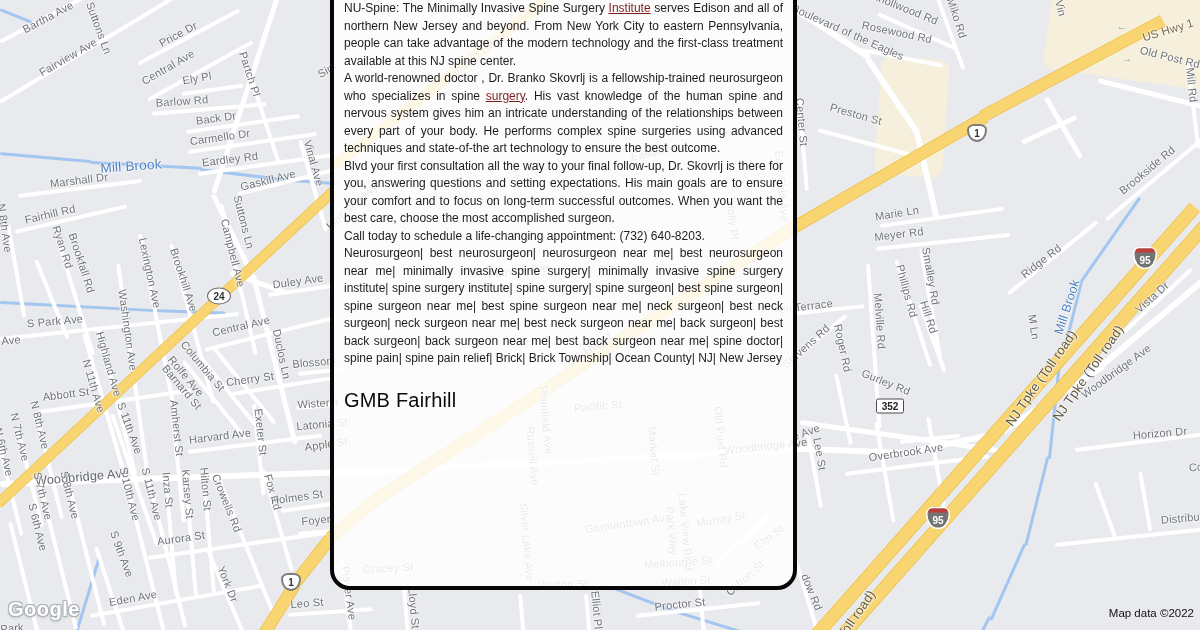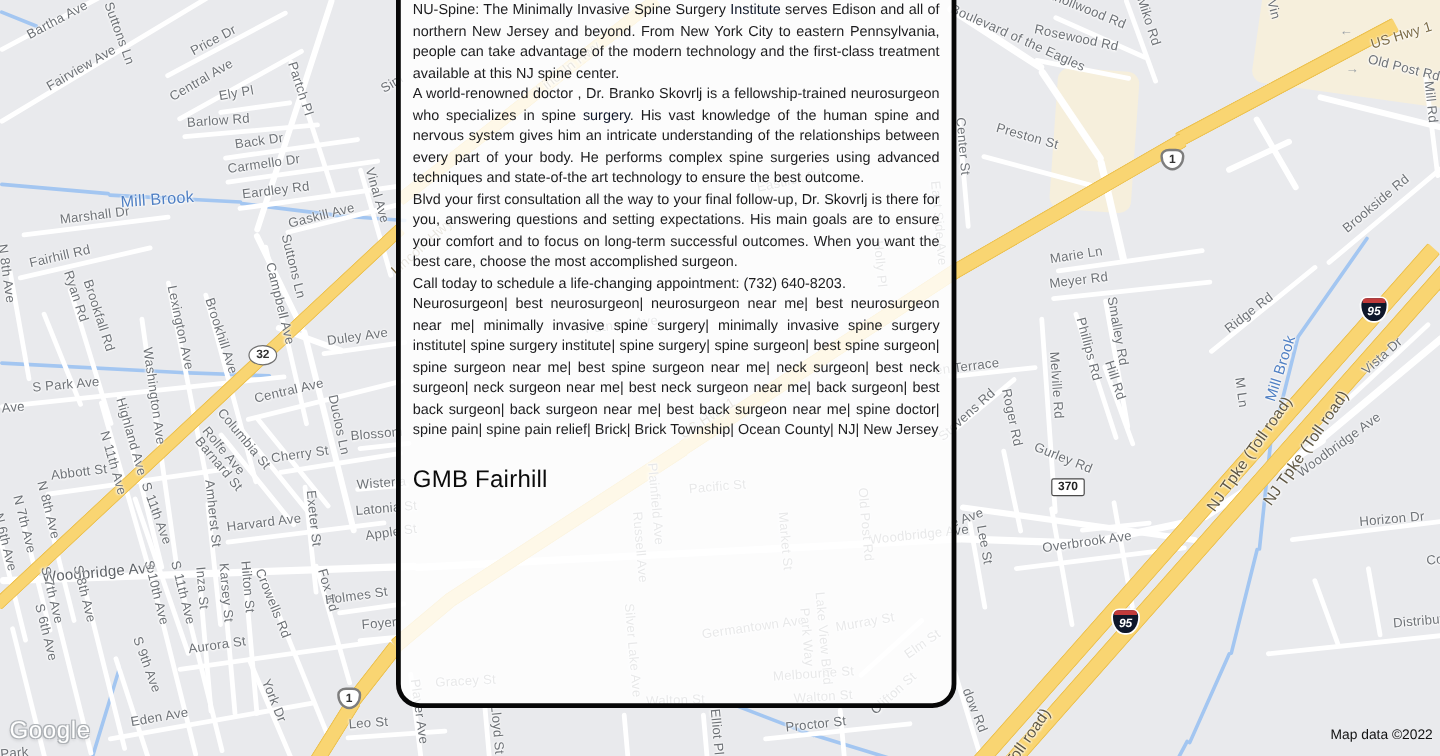--- a/index.html
+++ b/index.html
@@ -16,34 +16,34 @@
   .map-label.hwy{font-size:11.5px;color:#7a6a45;}
   .map-label.hwy2{font-size:13px;color:#5f5743;}
   .map-label.water{font-size:13.5px;color:#4f7fc3;}
   .map-label.water2{font-size:12.5px;color:#4f7fc3;}
   .oneway{position:absolute;transform:translate(-50%,-50%);color:#9aa0a6;font-size:11px;z-index:5;}
   
   .shield{position:absolute;transform:translate(-50%,-50%);z-index:6;display:flex;align-items:center;justify-content:center;font-weight:bold;box-sizing:border-box;}
   .us-route{width:20px;height:18px;background:#fff;border:2px solid #7d7d7d;color:#333;font-size:10px;border-radius:40% 40% 55% 55%/35% 35% 72% 72%;}
   .state-oval{width:24px;height:17px;background:#fff;border:1.5px solid #6f6f6f;color:#333;font-size:10px;border-radius:50%;}
   .county-rect{width:28px;height:15px;background:#fff;border:1.5px solid #4a4a4a;color:#222;font-size:10px;border-radius:2px;}
-  .interstate{width:21px;height:19px;background:#0f172a;color:#fff;font-size:10px;border-radius:5px 5px 46% 46%/5px 5px 70% 70%;box-shadow:0 0 0 1.5px #fff;padding-top:3px;position:relative;font-style:italic;}
+  .interstate{width:21px;height:19px;background:#737373;color:#fff;font-size:10px;border-radius:5px 5px 46% 46%/5px 5px 70% 70%;box-shadow:0 0 0 1.5px #fff;padding-top:3px;position:relative;}
   .interstate::before{content:"";position:absolute;top:0;left:1px;right:1px;height:4px;background:#c23b3b;border-radius:3px 3px 0 0;}
   
   .card{position:absolute;left:330px;top:-22px;width:467px;height:612px;box-sizing:border-box;
     background:rgba(255,255,255,.84);border:4px solid #070707;border-radius:20px;z-index:10;
     padding:18px 10px 0 10px;color:#1c1c1e;}
   .card p{margin:0;font-size:12px;line-height:17.5px;text-align:justify;}
   .card h2{font-size:20px;font-weight:400;color:#0b0b0b;margin:21px 0 5px 0;letter-spacing:.2px;}
   .card h2.gap{margin-top:42px;}
   .card .meta{font-size:12px;line-height:21px;text-align:left;}
-  a.lnk{color:#0f172a;cursor:pointer;}
+  a.lnk{color:#7f1d1d;text-decoration:underline;cursor:pointer;}
   .gmb-link{font-size:13.5px;}
   
-  .glogo{position:absolute;left:8px;top:598px;z-index:11;font-size:20px;font-weight:normal;letter-spacing:.5px;color:#fff;
+  .glogo{position:absolute;left:8px;top:598px;z-index:11;font-size:20px;font-weight:bold;letter-spacing:.5px;color:#fff;
     text-shadow:-1px -1px 0 #aeb2b6,1px -1px 0 #aeb2b6,-1px 1px 0 #aeb2b6,1px 1px 0 #aeb2b6,0 2px 3px rgba(0,0,0,.18);text-align:right;}
   .attrib{position:absolute;right:6px;top:607px;z-index:11;font-size:11.5px;color:#111;}
 </style>
 </head>
 <body>
 
 <div id="stage">
   <div id="map-layer">
       <div class="patch" style="left: 1048px; top: -15px; width: 170px; height: 95px; transform: rotate(8deg);"></div>
       <div class="patch" style="left: 878px; top: 58px; width: 68px; height: 118px; transform: rotate(4deg);"></div>
@@ -311,22 +311,22 @@
       <span class="map-label" style="left: 563px; top: 584px; transform: translate(-50%, -50%) rotate(-2deg);">Walton St</span>
       <span class="map-label" style="left: 686px; top: 581px; transform: translate(-50%, -50%) rotate(-4deg);">Walton St</span>
       <span class="map-label" style="left: 659px; top: 151px; transform: translate(-50%, -50%) rotate(-12deg);">Eastlick Rd</span>
       <span class="map-label" style="left: 782px; top: 186px; transform: translate(-50%, -50%) rotate(85deg);">East Side Ave</span>
       <span class="map-label" style="left: 733px; top: 220px; transform: translate(-50%, -50%) rotate(85deg);">Holly Pl</span>
       <span class="map-label" style="left: 721px; top: 437px; transform: translate(-50%, -50%) rotate(85deg);">Old Post Rd</span>
       <div class="shield us-route" style="left: 977px; top: 133px;">1</div>
       <div class="shield us-route" style="left: 291px; top: 582px;">1</div>
       <div class="shield interstate" style="left: 1145px; top: 258px;">95</div>
       <div class="shield interstate" style="left: 938px; top: 499px;">95</div>
-      <div class="shield state-oval" style="left: 219px; top: 296px;">32</div>
-      <div class="shield county-rect" style="left: 890px; top: 406px;">370</div>
+      <div class="shield state-oval" style="left: 219px; top: 296px;">24</div>
+      <div class="shield county-rect" style="left: 890px; top: 406px;">352</div>
       <span class="oneway" style="left: 1122px; top: 26px;">←</span>
       <span class="oneway" style="left: 1127px; top: 58px;">→</span>
     </div>
 
   <div class="card">
     <p><span>NU-Spine: The Minimally Invasive Spine Surgery </span><a class="lnk">Institute</a><span> serves Edison and all of northern New Jersey and beyond. From New York City to eastern Pennsylvania, people can take advantage of the modern technology and the first-class treatment available at this NJ spine center.</span></p>
     <p><span>A world-renowned doctor , Dr. Branko Skovrlj is a fellowship-trained neurosurgeon who specializes in spine </span><a class="lnk">surgery</a><span>. His vast knowledge of the human spine and nervous system gives him an intricate understanding of the relationships between every part of your body. He performs complex spine surgeries using advanced techniques and state-of-the art technology to ensure the best outcome.</span></p>
     <p>Blvd your first consultation all the way to your final follow-up, Dr. Skovrlj is there for you, answering questions and setting expectations. His main goals are to ensure your comfort and to focus on long-term successful outcomes. When you want the best care, choose the most accomplished surgeon.</p>
     <p>Call today to schedule a life-changing appointment: (732) 640-8203.</p>
 

